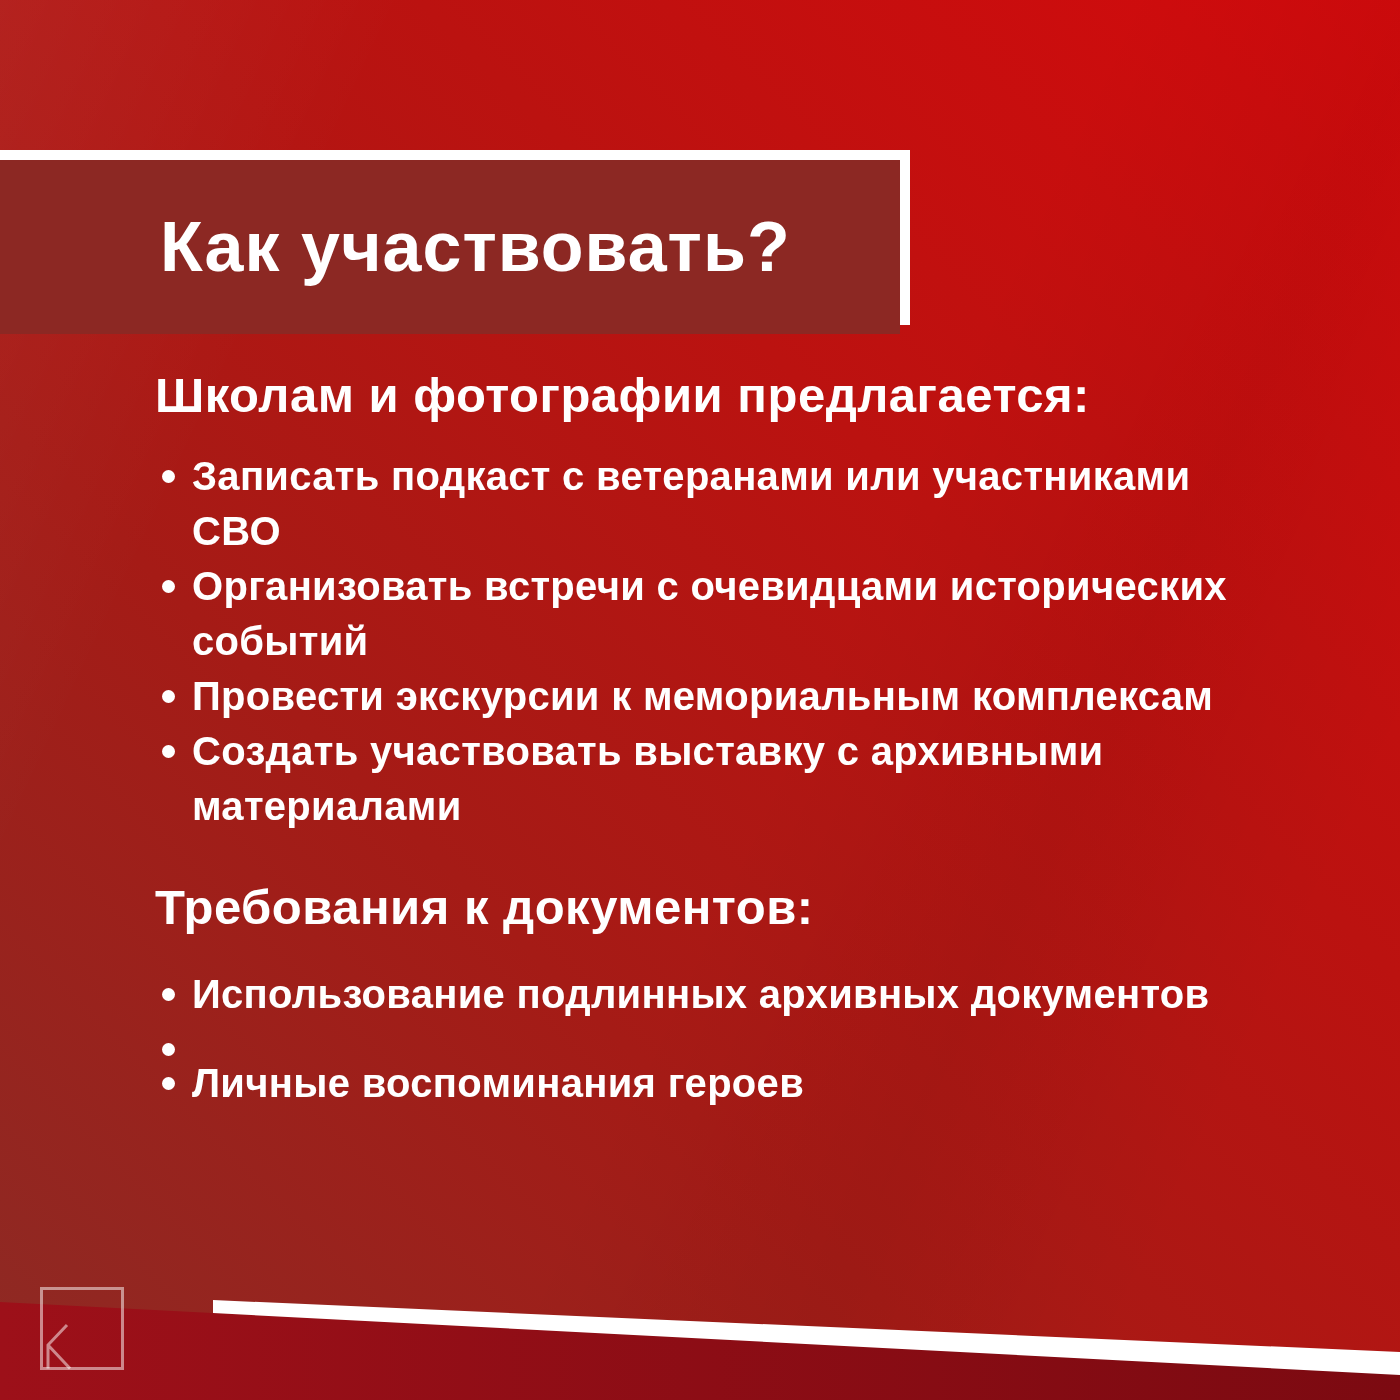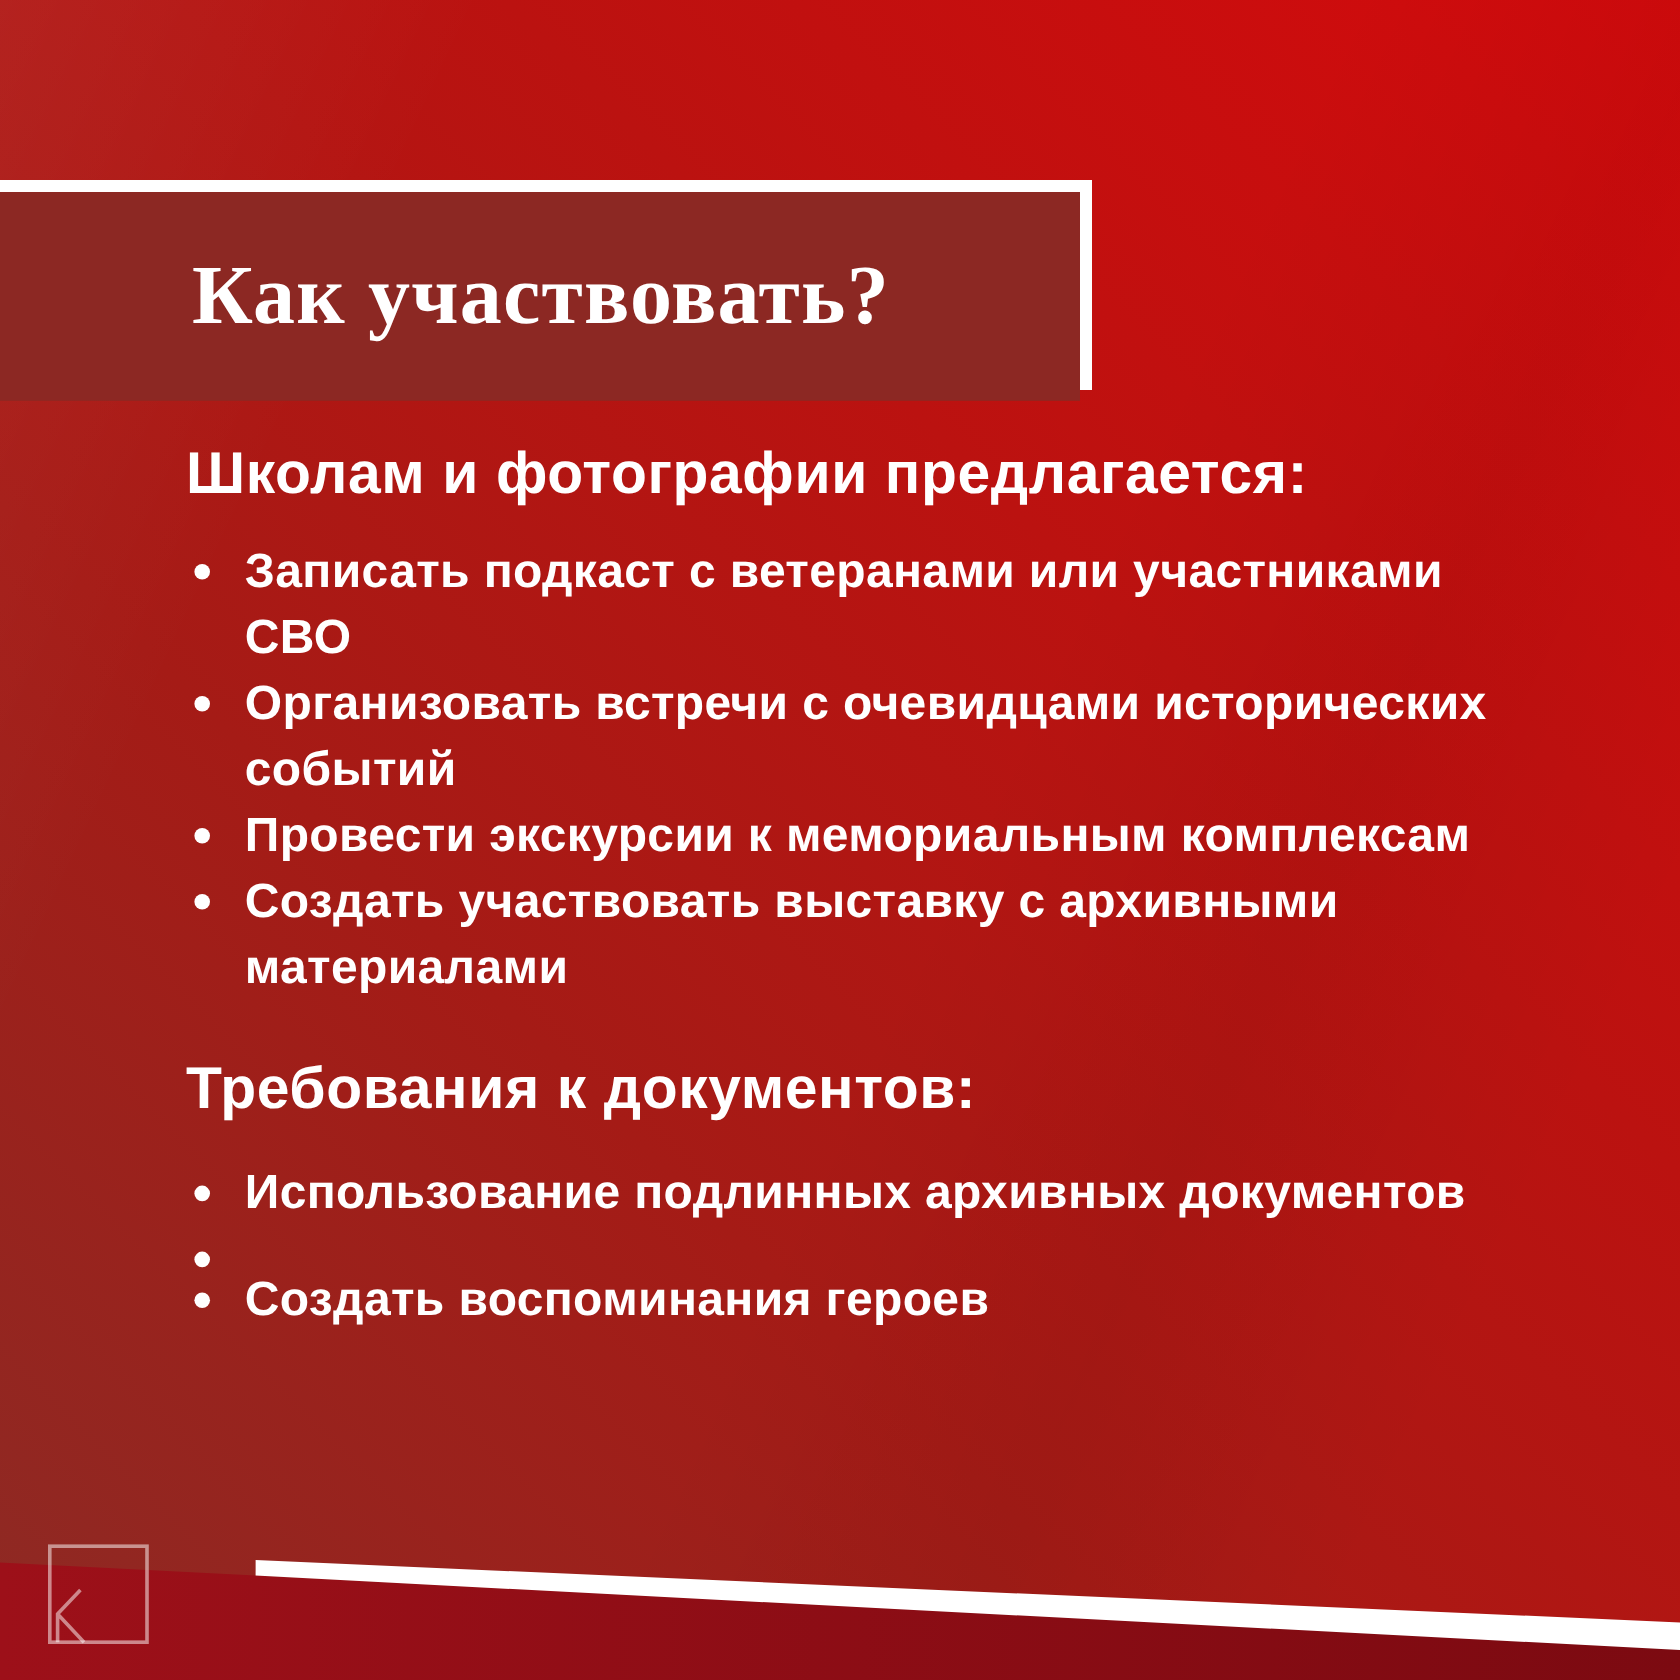--- a/index.html
+++ b/index.html
@@ -33,41 +33,41 @@
   }
   .header-box {
     position: absolute; left: 0; top: 160px;
     width: 900px; height: 174px;
     background: #8c2823;
     display: flex; align-items: center;
   }
   .header-box h1 {
     margin: 0; padding-left: 160px;
     font-size: 70px; font-weight: bold;
-    letter-spacing: 1px; line-height: 1; font-family: Liberation Serif, serif;
+    letter-spacing: 1px; line-height: 1;
   }
 
   
   .content {
     position: absolute; left: 155px; top: 366px;
     width: 1165px;
   }
   .content h2 {
     margin: 0;
     font-size: 49px; font-weight: bold;
     letter-spacing: 0.5px; line-height: 1.2;
   }
   .content ul {
     list-style: none;
     margin: 24px 0 0; padding: 0;
   }
   .content li {
     display: flex; align-items: flex-start;
     font-size: 40px; font-weight: bold;
-    line-height: 55px; letter-spacing: 0.3px; gap: 12px;
+    line-height: 55px; letter-spacing: 0.3px;
   }
   .dot {
     flex: 0 0 auto;
     width: 13px; height: 13px; border-radius: 50%;
     background: #ffffff;
     margin: 21px 17px 0 7px;
   }
   .btxt { white-space: pre-line; }
   .section-requirements h2 { margin-top: 44px; }
   .section-requirements ul { margin-top: 30px; }
@@ -119,21 +119,21 @@
       <ul>
         <li>
           <span class="dot"></span>
           <span class="btxt">Использование подлинных архивных документов</span>
         </li>
         <li>
           <span class="dot"></span>
         </li>
         <li>
           <span class="dot"></span>
-          <span class="btxt">Создать воспоминания героев</span>
+          <span class="btxt">Личные воспоминания героев</span>
         </li>
       </ul>
     </section>
 
   </main>
 
   <svg class="bottom-art" width="1400" height="1400" viewBox="0 0 1400 1400">
     <defs>
       <linearGradient id="bandGrad" x1="0" y1="0" x2="1" y2="0">
         <stop offset="0" stop-color="#9d1019"></stop>

